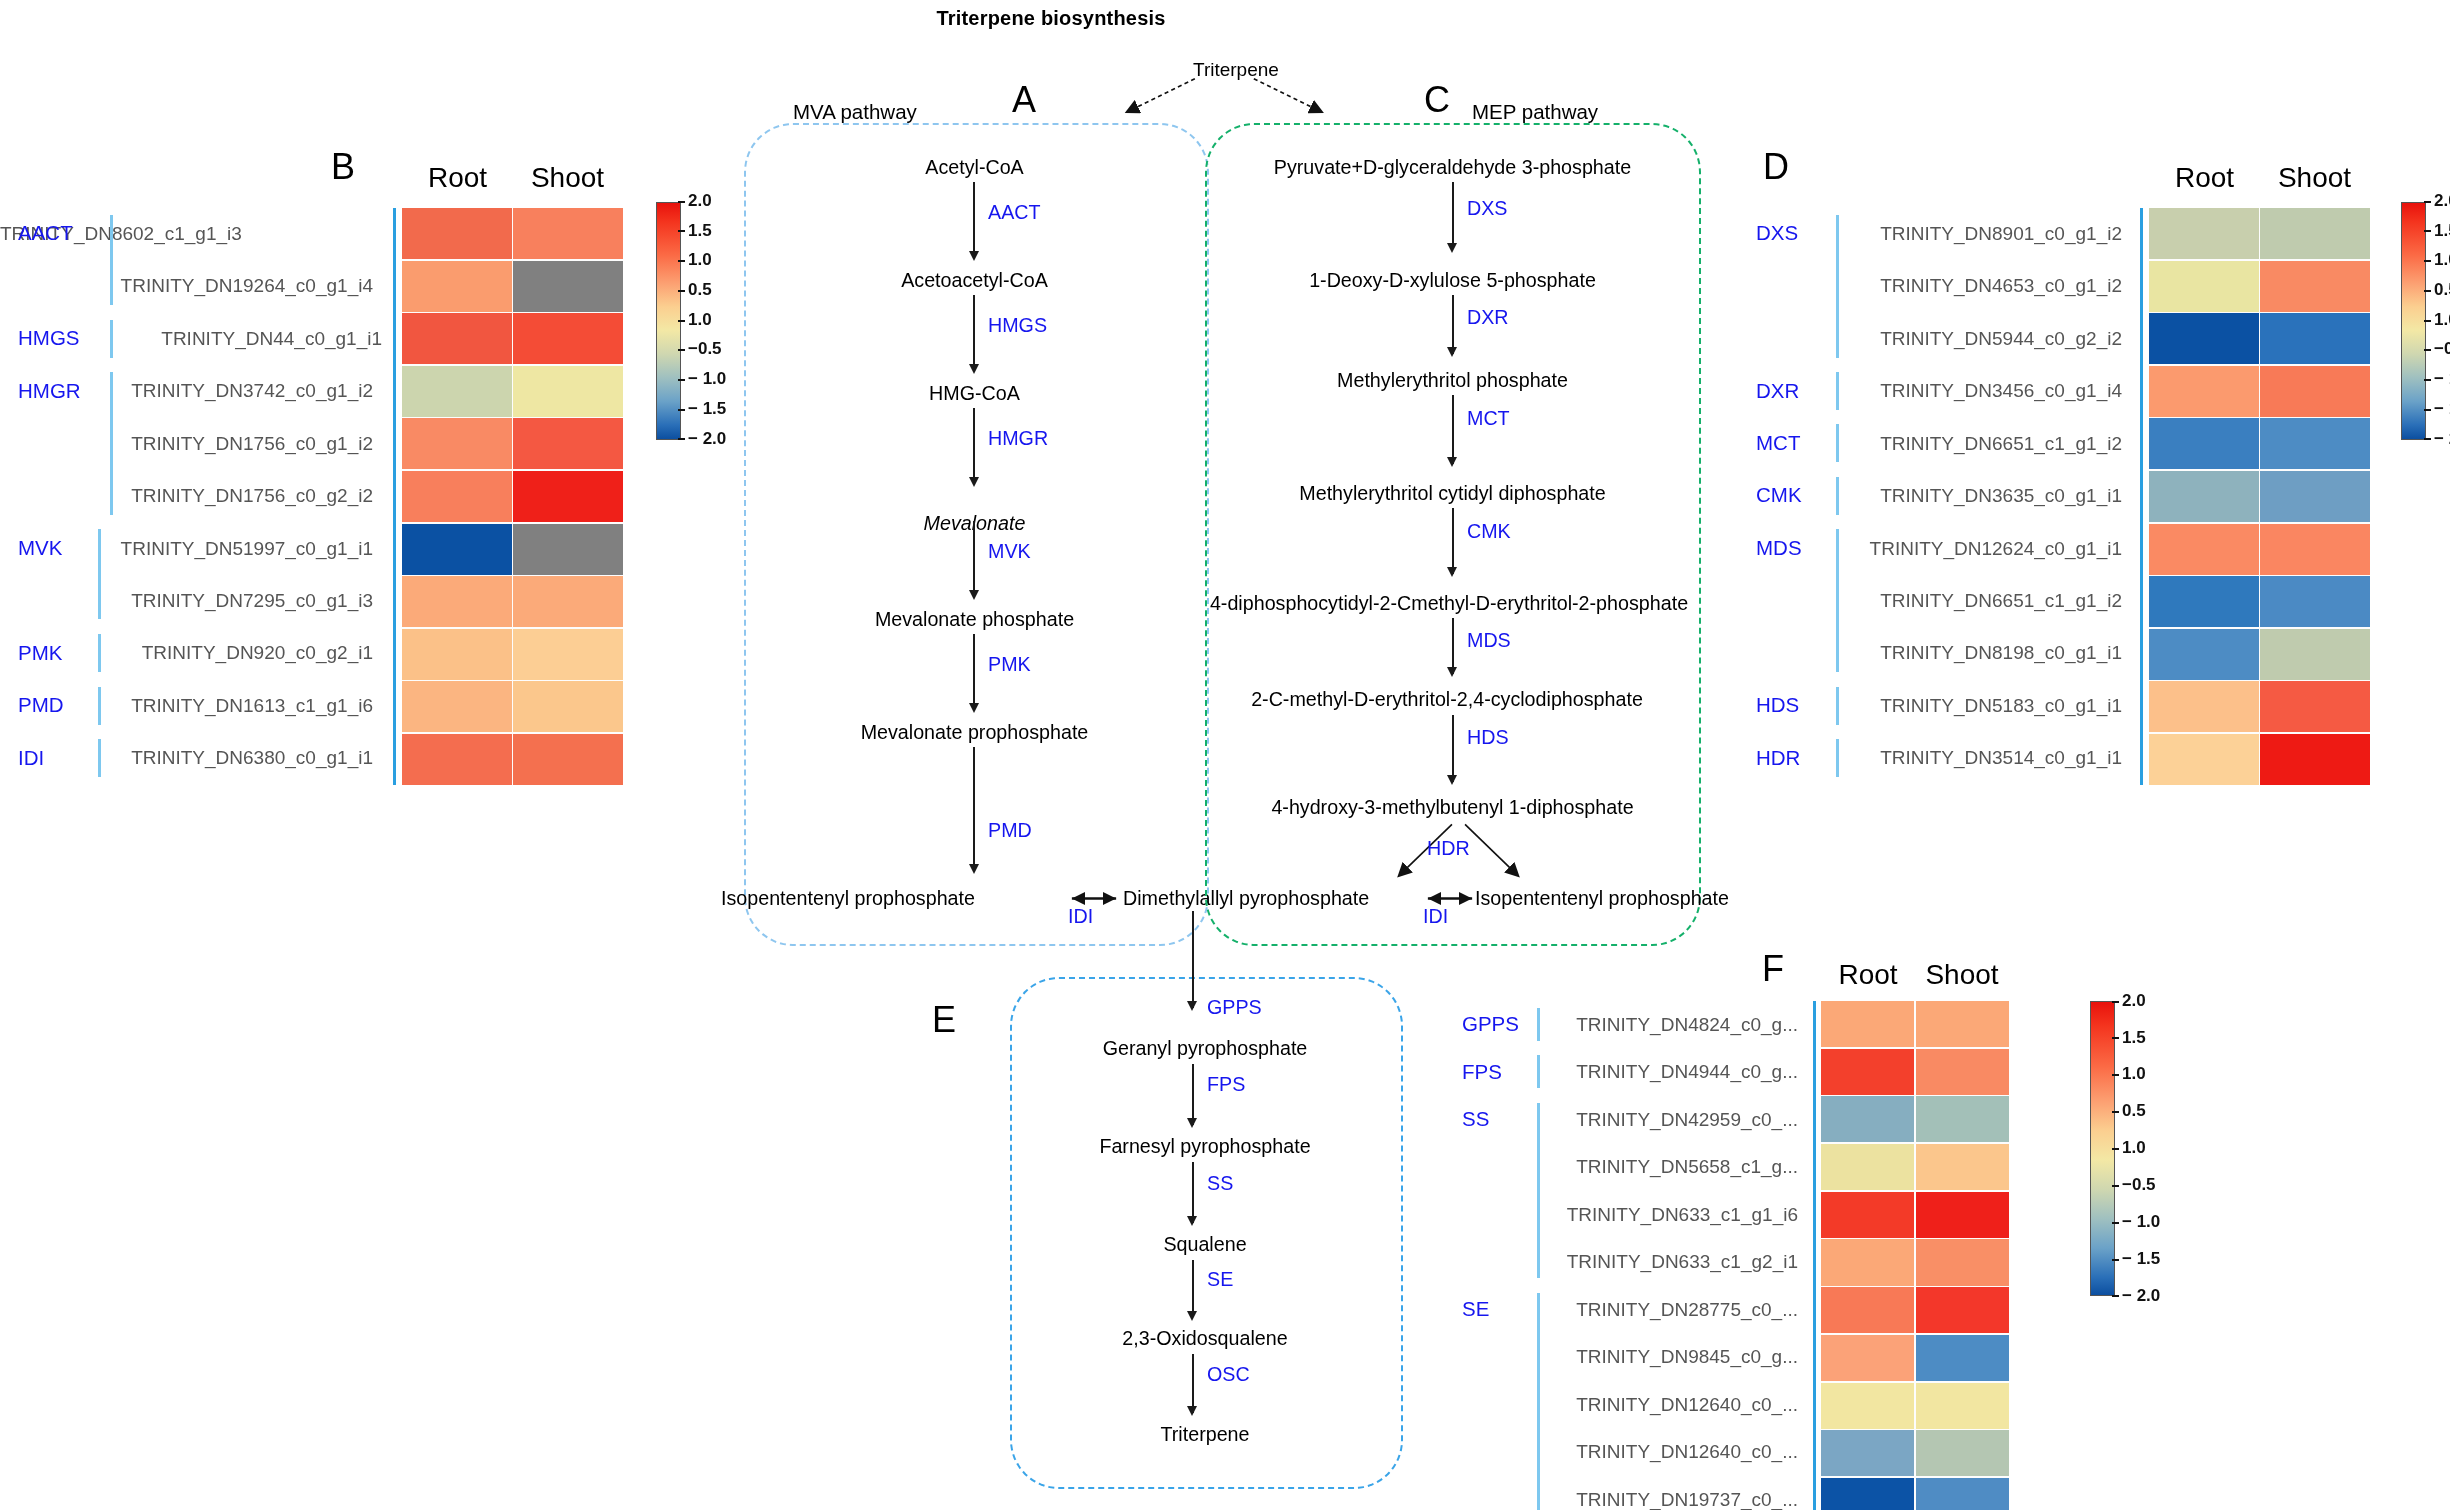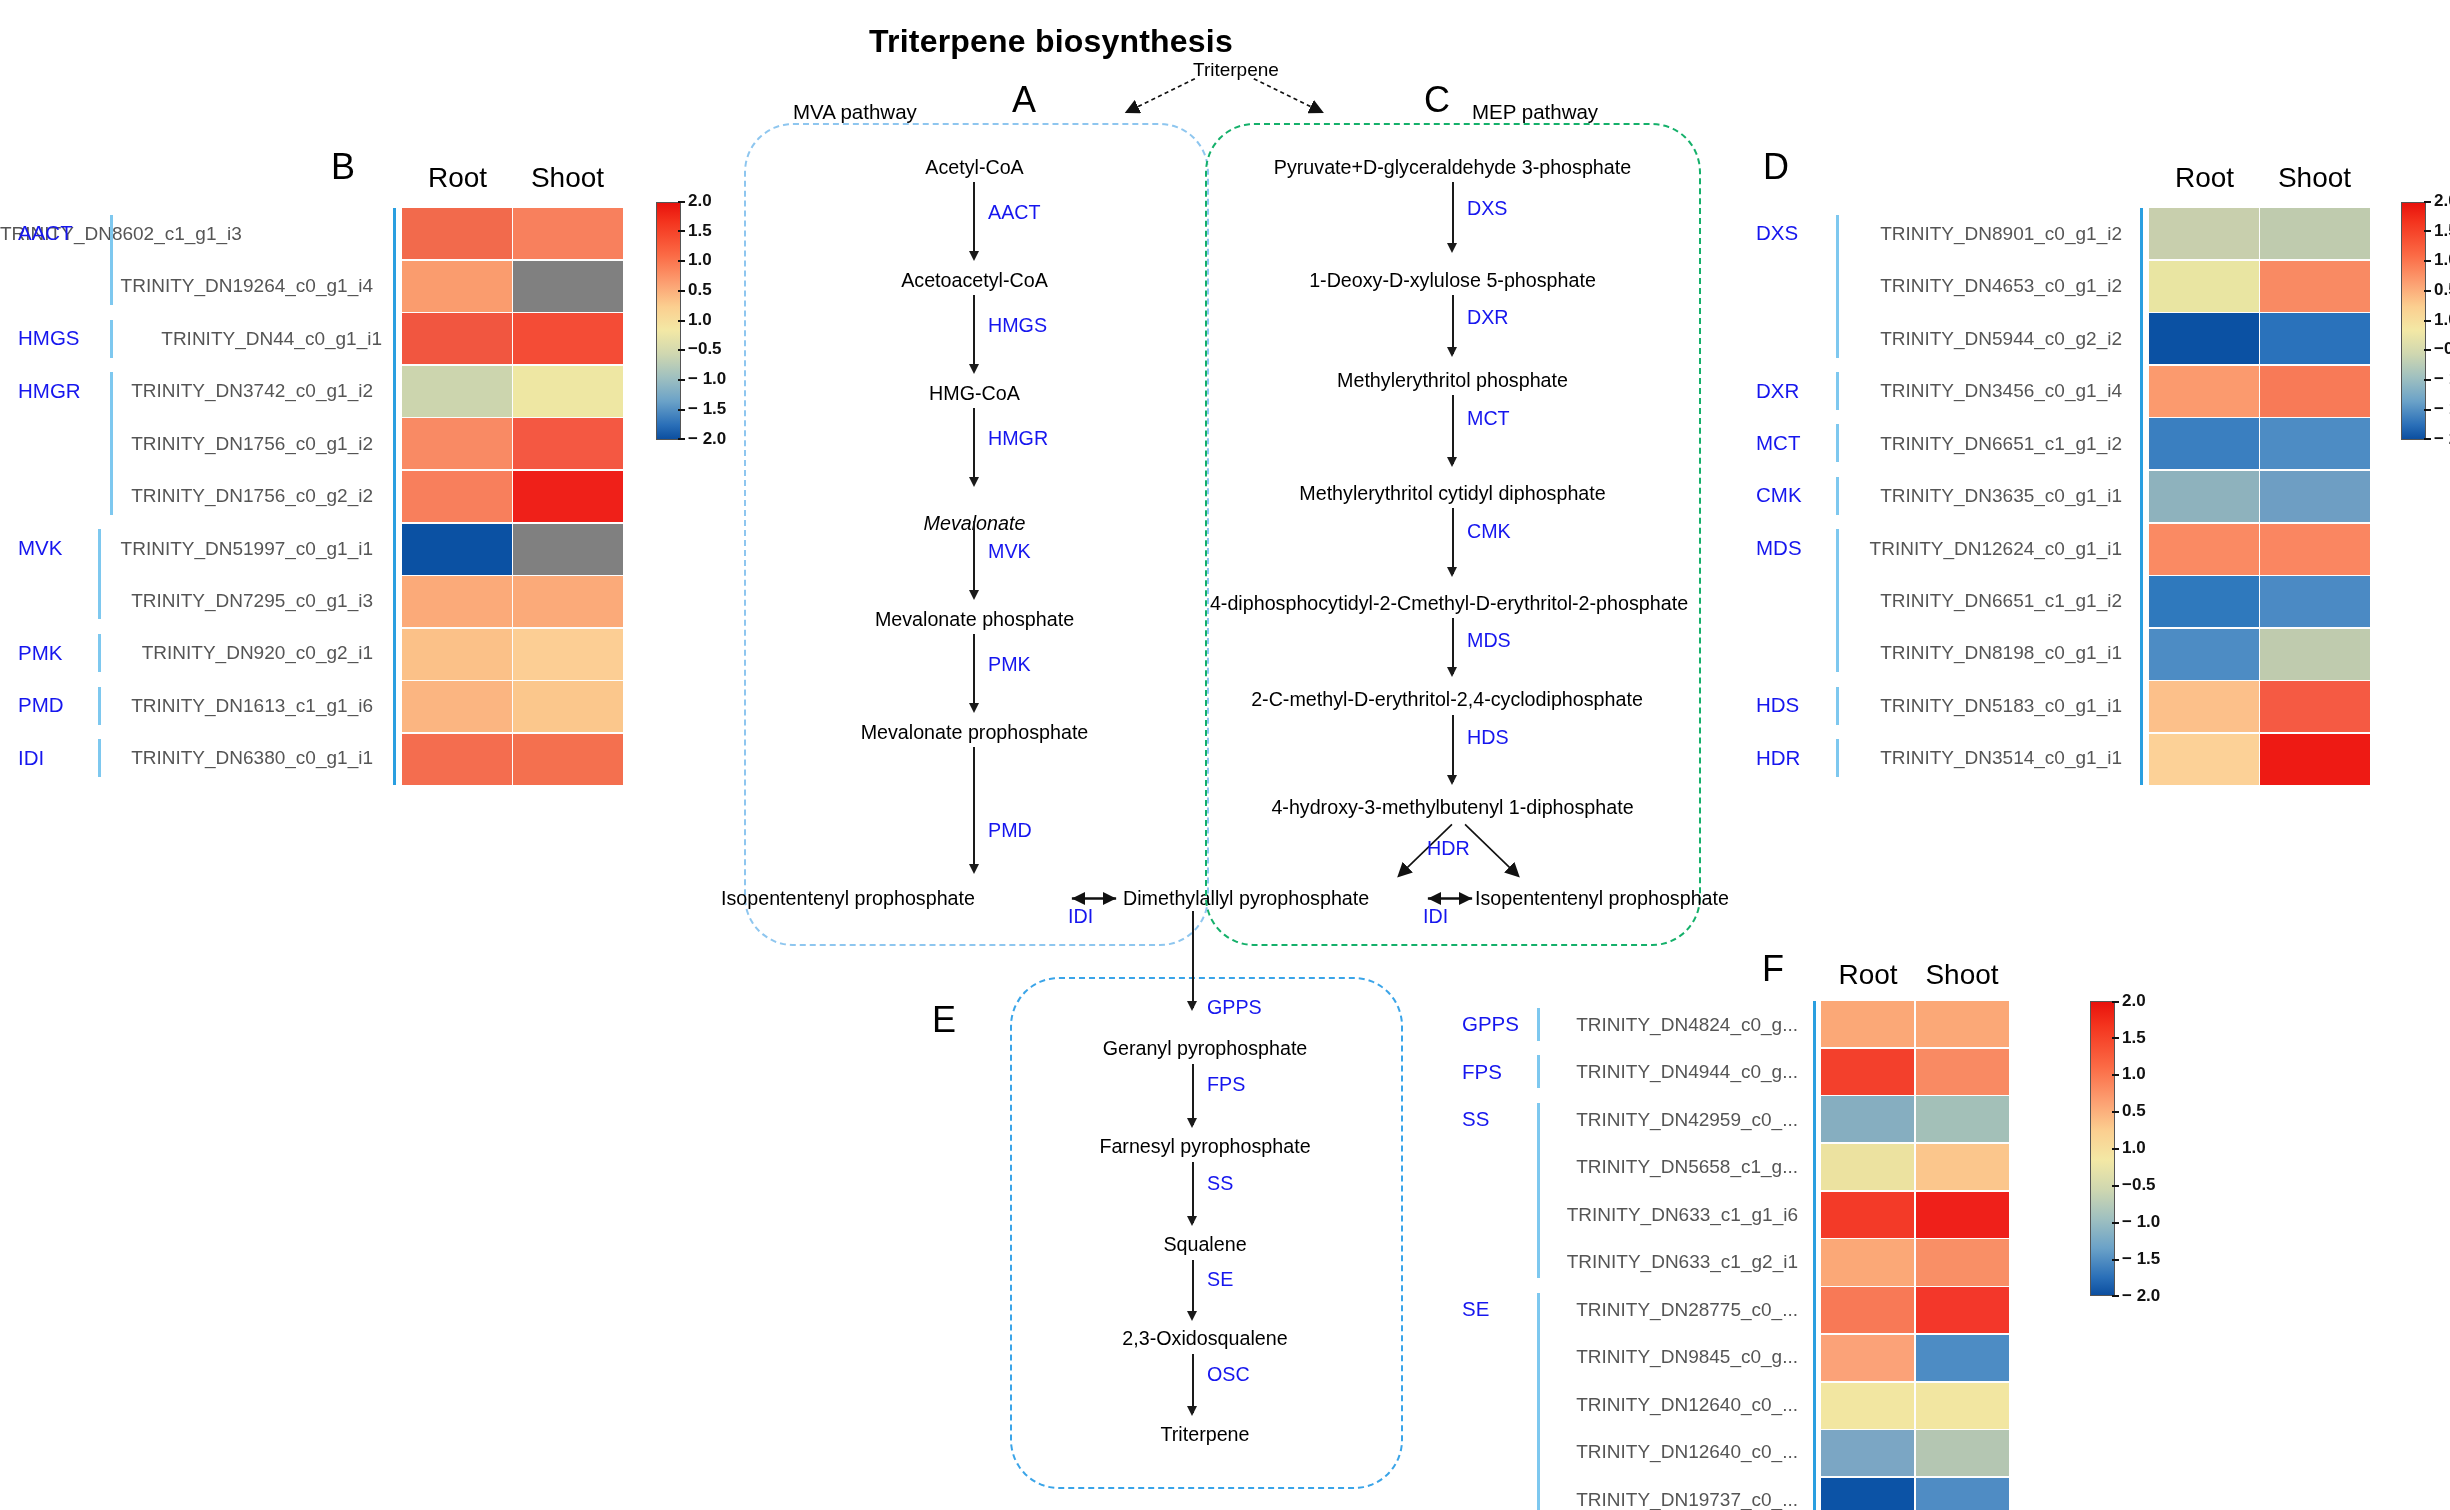--- a/index.html
+++ b/index.html
@@ -1,19 +1,19 @@
 <!DOCTYPE html>
 <html style="font-size:13px"><head>
 <meta charset="utf-8">
 <style>
   html,body{margin:0;padding:0;background:#fff;}
   body{width:2450px;height:1510px;position:relative;font-family:"Liberation Sans",sans-serif;color:#000;overflow:hidden;}
   .abs{position:absolute;}
   
-  #fig-title{left:0;top:6.6px;width:2102px;text-align:center;font-size:32px;font-weight:bold;letter-spacing:0.2px;margin-top:16px;}
+  #fig-title{left:0;top:6.6px;width:2102px;text-align:center;font-size:20px;font-weight:bold;letter-spacing:0.2px;}
   
   .panel-letter{font-size:36px;font-weight:400;font-family:"Liberation Sans",sans-serif;line-height:1;}
   
   .pbox{border:2.5px dashed #8ec6ef;border-radius:49px;background:transparent;}
   .pbox.green{border-color:#14b06a;}
   .pbox.blue2{border-color:#3aa4e8;}
   
   .ptitle{font-size:20.5px;white-space:nowrap;}
   .metab{font-size:19.7px;white-space:nowrap;text-align:center;}
   .enz{font-size:19.7px;color:#1616ee;white-space:nowrap;}

